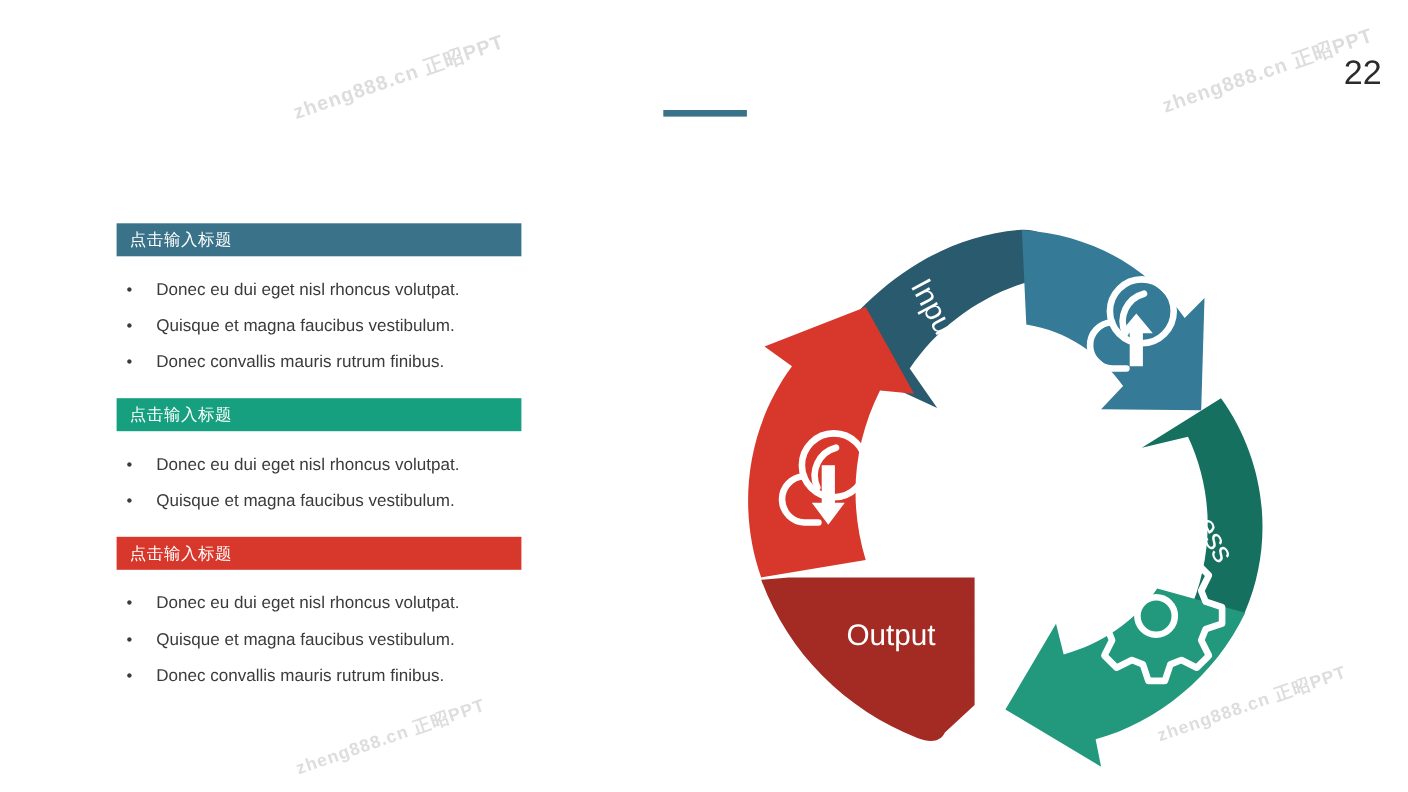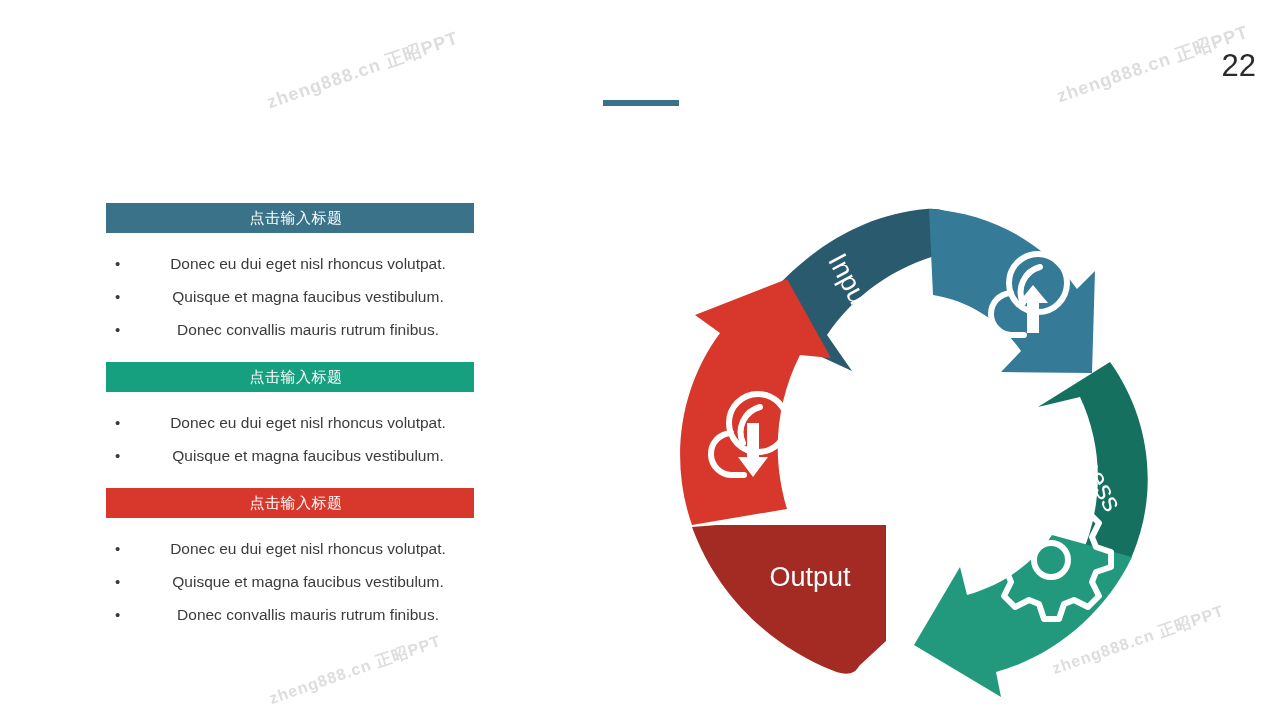--- a/index.html
+++ b/index.html
@@ -52,21 +52,20 @@
 
   
   #left-panel {
     position: absolute;
     left: 106px;
     top: 203px;
     width: 368px;
   }
   .section {
     margin-bottom: 10px;
-    text-align: center;
   }
   .section-header {
     height: 30px;
     line-height: 30px;
     padding-left: 12px;
     color: #ffffff;
     font-size: 15px;
     font-family: "DejaVu Sans", "Liberation Sans", sans-serif;
     letter-spacing: 0.5px;
     box-sizing: border-box;

